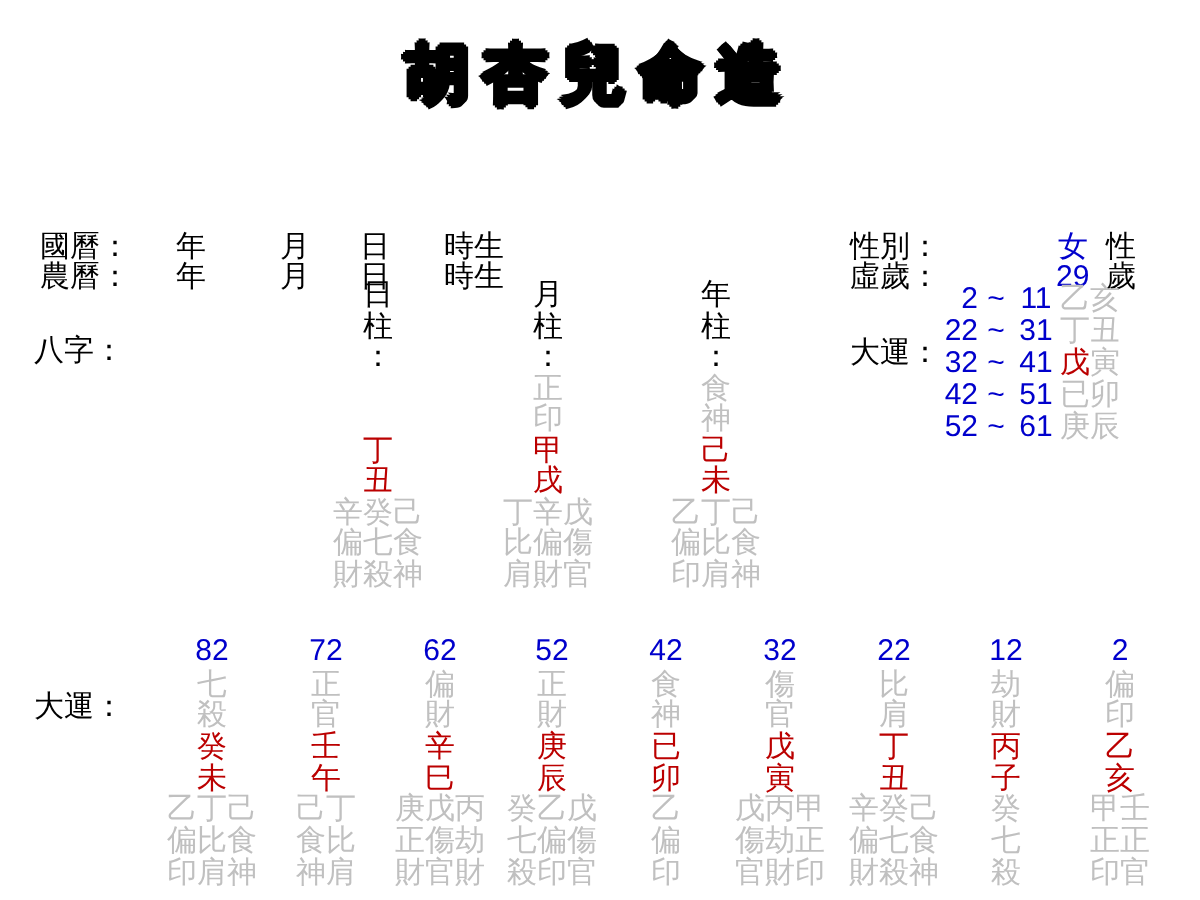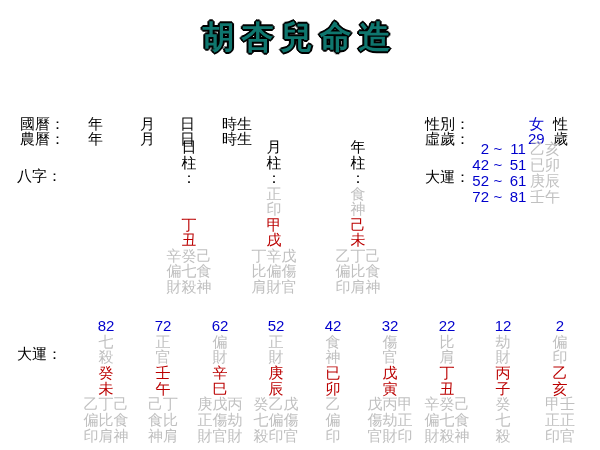--- a/index.html
+++ b/index.html
@@ -6,21 +6,21 @@
   html,body{ margin:0; padding:0; background:#fff; }
   .page{
     position:relative; width:600px; height:450px; background:#ffffff;
     font-family:"Liberation Sans","DejaVu Sans",sans-serif;
     font-size:15px; color:#000; overflow:hidden;
   }
   .t{ position:absolute; white-space:pre; line-height:15px;margin-top:29px; }
   .title{
     position:absolute; top:16px; left:0; width:600px; text-align:center;
     font-size:32px; font-weight:bold; letter-spacing:7px;
-    color:#0f766e;
+    color:#000000;
     text-shadow:-2px 0 #000, 2px 0 #000, 0 -2px #000, 0 2px #000,
                 -1px -1px #000, 1px -1px #000, -1px 1px #000, 1px 1px #000;
   }
   .pcol{ position:absolute; top:138px; width:64px; text-align:center; }
   .pcol .line{ height:15.5px; }
   .lcol{ position:absolute; top:317px; width:60px; text-align:center; }
   .lcol .line{ height:15.7px; }
   .line{ white-space:pre; }
   .r{ color:var(--red); }
   .b{ color:var(--blue); }
@@ -95,23 +95,24 @@
         <div class="line g">神</div>
         <div class="line r">己</div>
         <div class="line r">未</div>
         <div class="line g">乙丁己</div>
         <div class="line g">偏比食</div>
         <div class="line g">印肩神</div>
       </div>
     </div>
   <div id="luck-list">
       <div class="lrow"><span class="num1">2</span><span class="tld">~</span><span class="num2">11</span><span class="stems"><span class="g">乙</span><span class="g">亥</span></span></div>
+      <div class="lrow"><span class="num1">22</span><span class="tld">~</span><span class="num2">31</span><span class="stems"><span class="g">丁</span><span class="g">丑</span></span></div>
+      <div class="lrow"><span class="num1">32</span><span class="tld">~</span><span class="num2">41</span><span class="stems"><span class="r">戊</span><span class="g">寅</span></span></div>
       <div class="lrow"><span class="num1">42</span><span class="tld">~</span><span class="num2">51</span><span class="stems"><span class="g">已</span><span class="g">卯</span></span></div>
       <div class="lrow"><span class="num1">52</span><span class="tld">~</span><span class="num2">61</span><span class="stems"><span class="g">庚</span><span class="g">辰</span></span></div>
-      <div class="lrow"><span class="num1">72</span><span class="tld">~</span><span class="num2">81</span><span class="stems"><span class="g">壬</span><span class="g">午</span></span></div>
     </div>
   <div id="luck-cols">
       <div class="lcol" style="left: 76px;">
         <div class="line b">82</div>
         <div class="line g">七</div>
         <div class="line g">殺</div>
         <div class="line r">癸</div>
         <div class="line r">未</div>
         <div class="line g">乙丁己</div>
         <div class="line g">偏比食</div>

